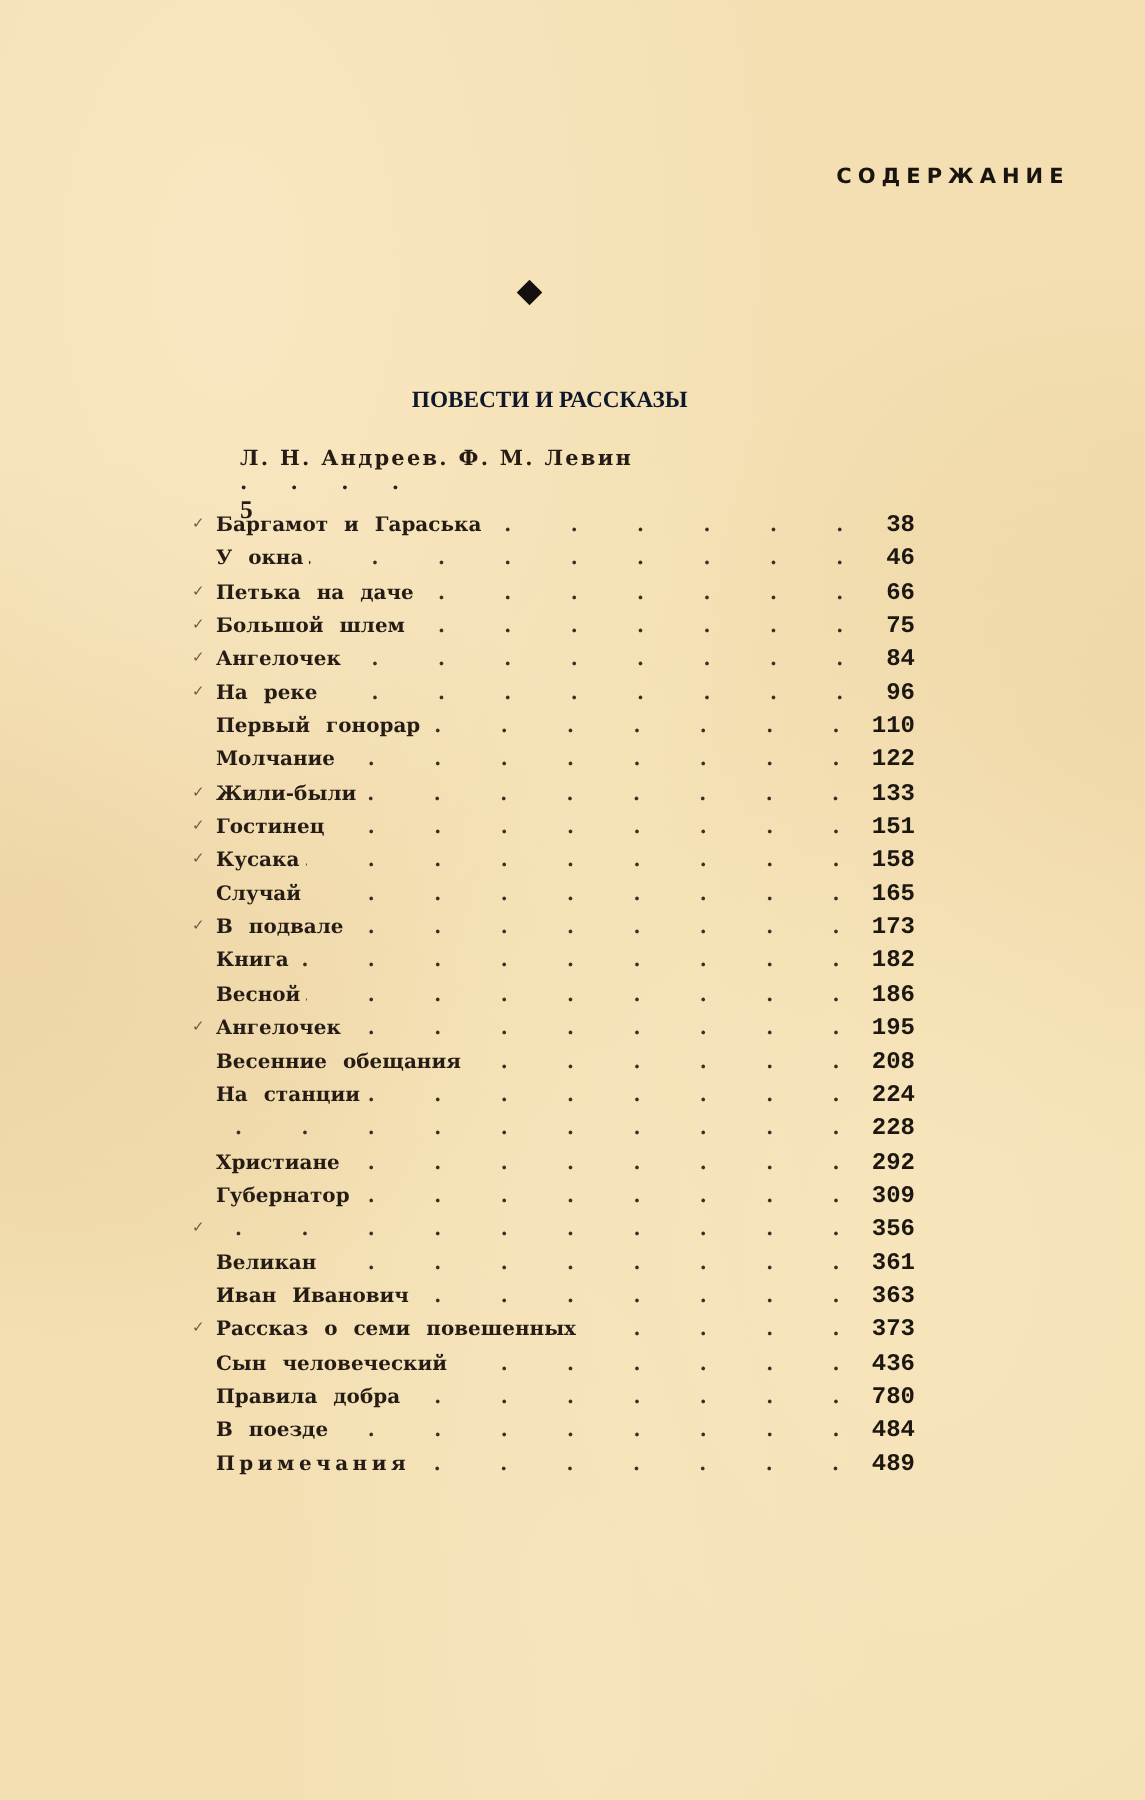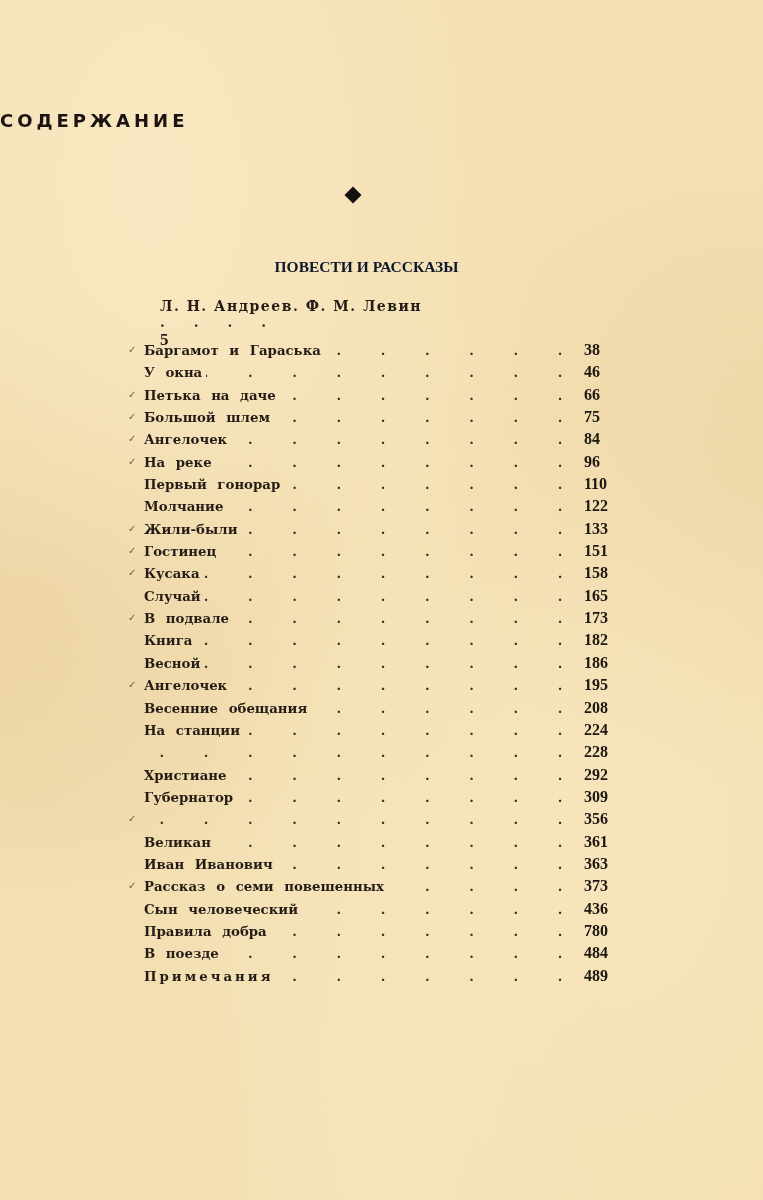--- a/index.html
+++ b/index.html
@@ -9,23 +9,23 @@
       background-image:
         radial-gradient(ellipse at 20% 15%, rgba(250,232,195,0.9) 0%, rgba(250,232,195,0) 45%),
         radial-gradient(ellipse at 80% 70%, rgba(248,230,190,0.8) 0%, rgba(248,230,190,0) 50%),
         radial-gradient(ellipse at 50% 95%, rgba(246,228,188,0.9) 0%, rgba(246,228,188,0) 40%),
         radial-gradient(ellipse at 5% 50%, rgba(226,196,140,0.6) 0%, rgba(226,196,140,0) 35%),
         radial-gradient(ellipse at 97% 40%, rgba(230,200,145,0.5) 0%, rgba(230,200,145,0) 30%);
       color: #1d1712;
       font-family: "DejaVu Serif", serif;
     }
     .page-title {
-      position: absolute; top: 110px; left: 0; width: 713px; text-align: left;
+      position: absolute; top: 110px; left: 0; width: 713px; text-align: right;
       font-family: "DejaVu Sans", sans-serif; font-weight: bold;
-      font-size: 18px; letter-spacing: 4px; color: #1a1410;
+      font-size: 14px; letter-spacing: 4px; color: #1a1410;
     }
     .ornament {
       position: absolute; left: 347px; top: 189px; width: 12px; height: 12px;
       background: #141010; transform: rotate(45deg);
     }
     .section-title {
       position: absolute; top: 258px; left: 10px; width: 713px; text-align: center;
       font-family: "Liberation Serif", serif; font-weight: bold;
       font-size: 15.5px; color: #0f172a;
     }
@@ -52,22 +52,22 @@
     .toc-item .mark {
       position: absolute; left: -16px; top: 0; width: 12px; font-size: 10px;
       color: #6e5a44; font-weight: normal;
     }
     .toc-item .title { white-space: nowrap; word-spacing: 6px; }
     .toc-item .dots {
       flex: 1; margin: 0 4px; overflow: hidden; white-space: nowrap;
       direction: rtl; letter-spacing: 17.5px; color: #3a2e22; font-weight: bold;
     }
     .toc-item .page {
-      font-family: Liberation Serif, serif; font-weight: bold; font-size: 16px;
-      min-width: 26px; color: #1d1712;
+      font-family: Liberation Mono, monospace; font-weight: bold; font-size: 16px;
+      min-width: 26px; text-align: right; color: #1d1712;
     }
     .toc-item.spaced .title { letter-spacing: 3px; }
   </style>
 </head>
 <body>
 
 <div class="page-title">СОДЕРЖАНИЕ</div>
 <div class="ornament"></div>
 <div class="section-title">ПОВЕСТИ И РАССКАЗЫ</div>
 

